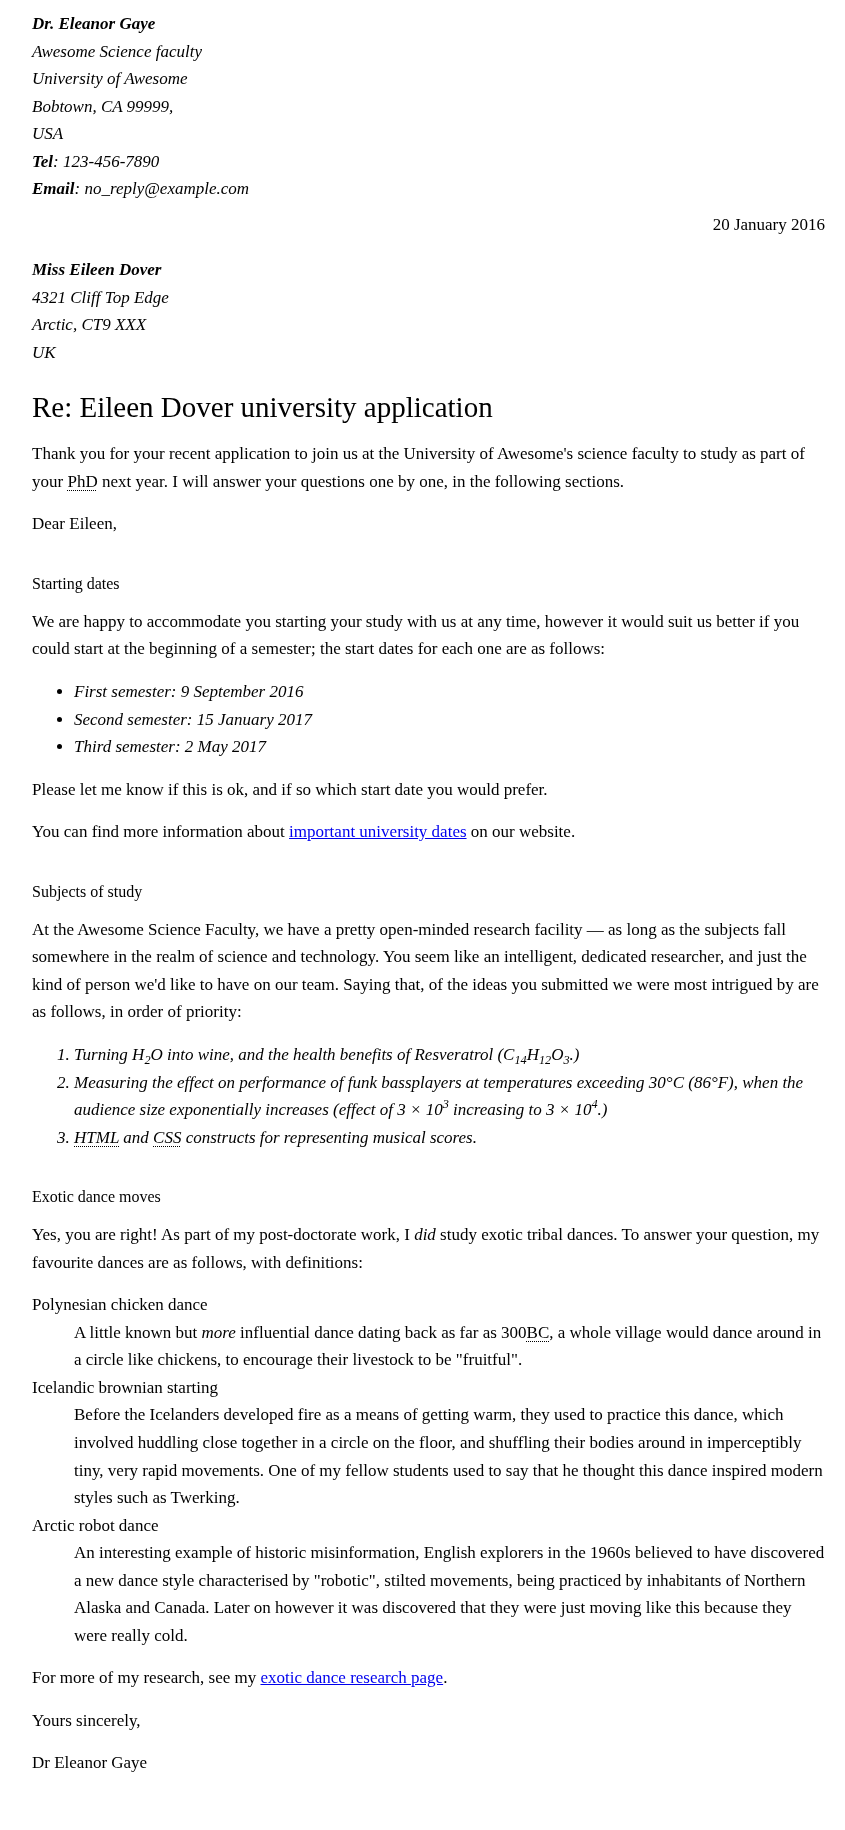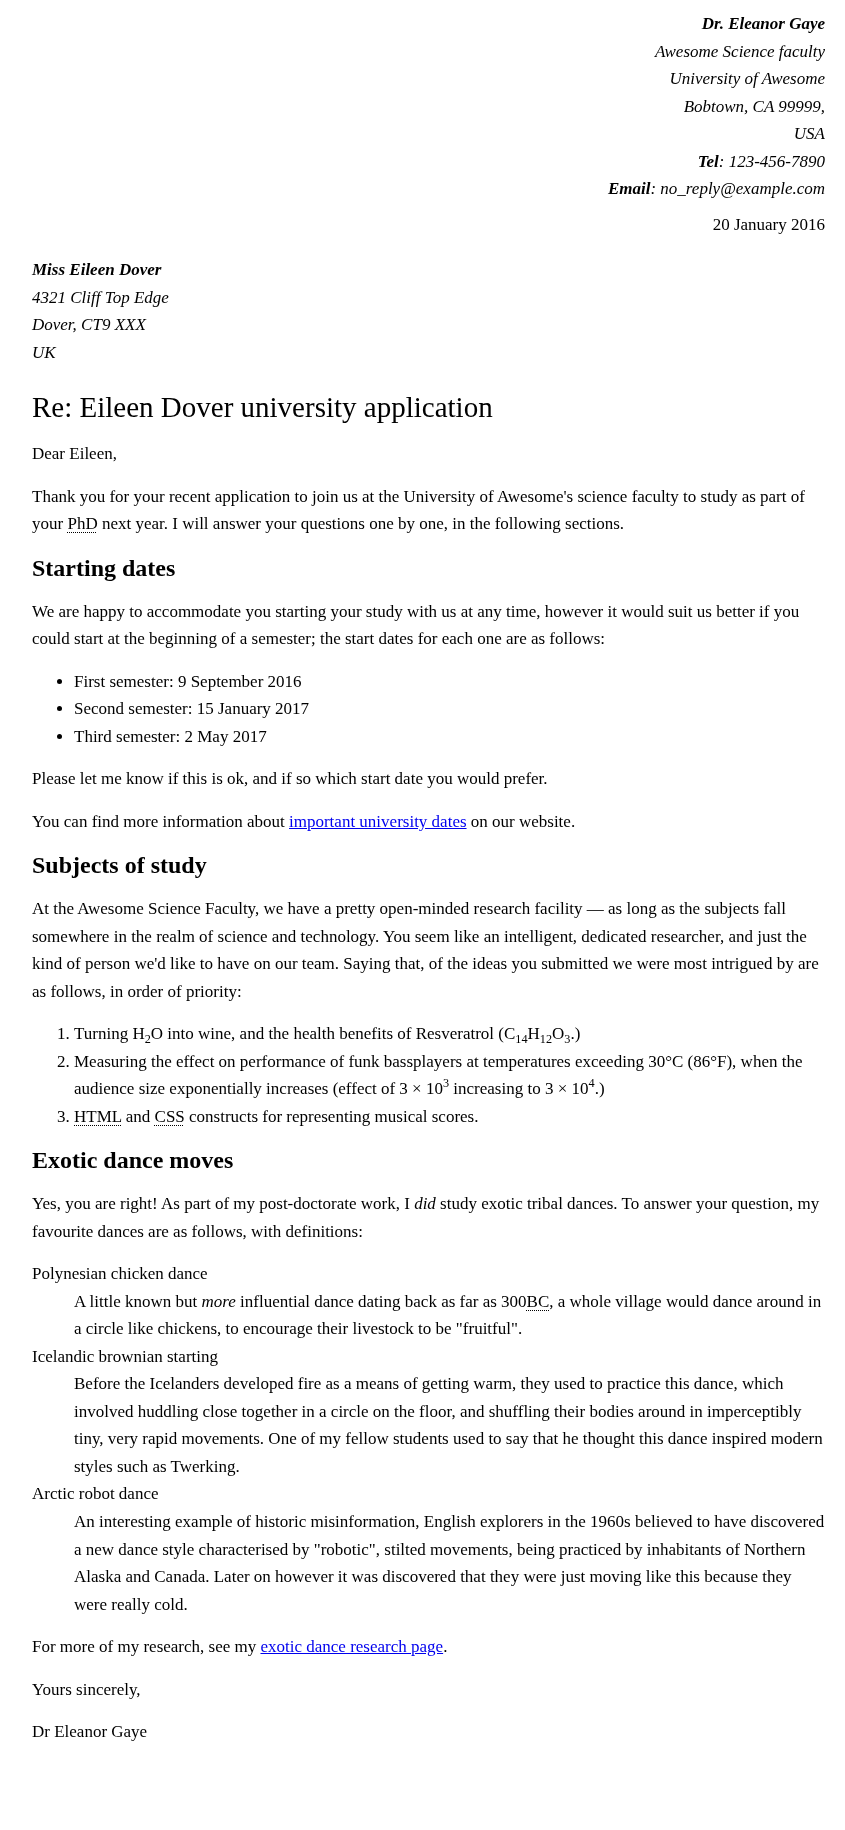--- a/index.html
+++ b/index.html
@@ -7,33 +7,33 @@
   body {
     font-family: "Liberation Serif", "DejaVu Serif", serif;
     font-size: 17px;
     line-height: 1.62;
     color: #000000;
     width: 845px;
   }
   .letter { padding: 10px 20px 26px 32px; }
 
   address { font-style: italic; margin: 0; }
-  .sender { text-align: right; }
+  .sender { text-align: left; }
   .addr-name { font-weight: bold; }
   .label { font-weight: bold; }
 
   .date { text-align: right; margin: 8px 0; }
   .recipient { margin-top: 18px; }
 
   h1 { font-size: 29px; line-height: 1.2; margin: 24px 0 10px; font-weight: normal; }
-  h2 { font-size: 24px; line-height: 1.2; margin: 16px 0 14px; font-weight: bold; }
+  h2 { font-size: 16px; line-height: 1.2; margin: 36px 0 14px; font-weight: normal; }
 
   p { margin: 15px 0; }
   ul, ol { margin: 15px 0; padding-left: 42px; }
-  li { margin: 0; }
+  li { margin: 0; font-style: italic; }
   dl { margin: 4px 0; }
   dt { margin: 0; }
   dd { margin: 0 0 0 42px; }
 
   a { color: #0000EE; text-decoration: underline; }
   abbr {
     text-decoration: underline dotted 1px;
     text-underline-offset: 3px;
     font-style: inherit;
   }
@@ -53,28 +53,28 @@
     <div>USA</div>
     <div><span class="label">Tel</span><span>: 123-456-7890</span></div>
     <div><span class="label">Email</span><span>: no_reply@example.com</span></div>
   </address>
 
   <p class="date">20 January 2016</p>
 
   <address class="recipient">
     <div class="addr-name">Miss Eileen Dover</div>
     <div>4321 Cliff Top Edge</div>
-    <div>Dover, CT9 XXX</div>
+    <div>Arctic, CT9 XXX</div>
     <div>UK</div>
   </address>
 
   <h1>Re: Eileen Dover university application</h1>
 
+  <p>Thank you for your recent application to join us at the University of Awesome's science faculty to study as part of your <abbr>PhD</abbr> next year. I will answer your questions one by one, in the following sections.</p>
   <p>Dear Eileen,</p>
-  <p>Thank you for your recent application to join us at the University of Awesome's science faculty to study as part of your <abbr>PhD</abbr> next year. I will answer your questions one by one, in the following sections.</p>
 
   <h2>Starting dates</h2>
   <p>We are happy to accommodate you starting your study with us at any time, however it would suit us better if you could start at the beginning of a semester; the start dates for each one are as follows:</p>
   <ul>
     <li>First semester: 9 September 2016</li>
     <li>Second semester: 15 January 2017</li>
     <li>Third semester: 2 May 2017</li>
   </ul>
   <p>Please let me know if this is ok, and if so which start date you would prefer.</p>
   <p>You can find more information about <a href="#">important university dates</a> on our website.</p>

